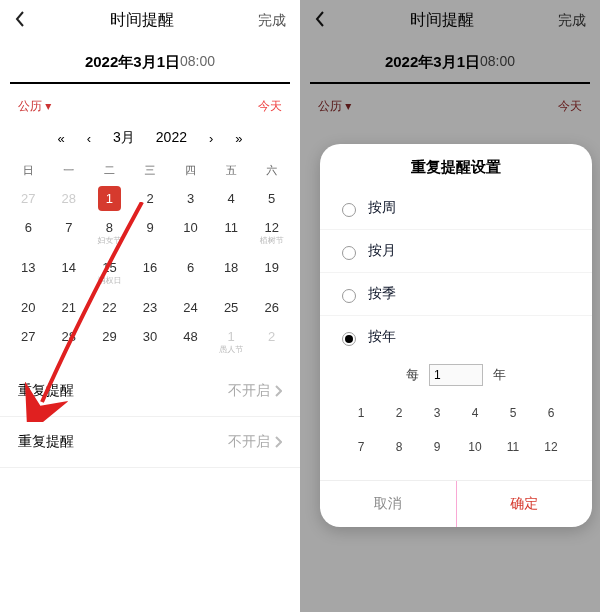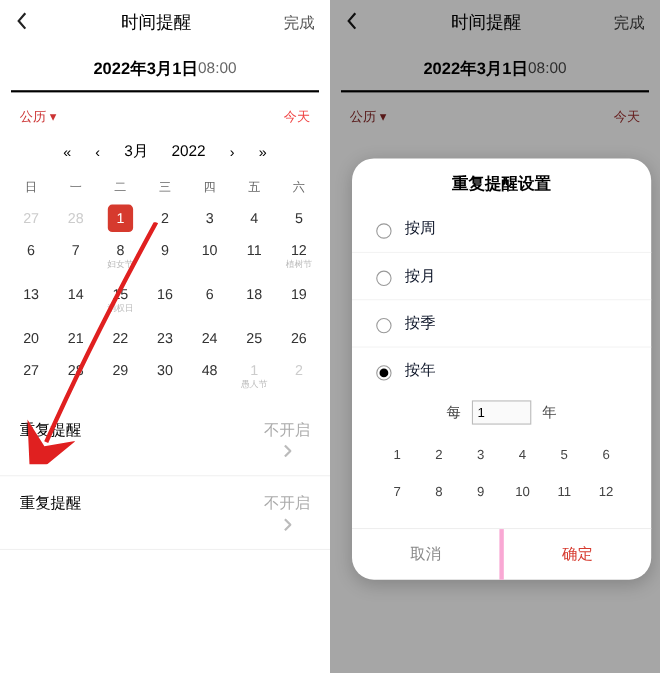--- a/index.html
+++ b/index.html
@@ -30,21 +30,21 @@
   .weekdays div { text-align:center; font-size:11px; color:#666; padding:6px 0; }
 
   .grid { display:grid; grid-template-columns:repeat(7,1fr); padding:0 8px 4px; }
   .cell { text-align:center; font-size:13px; color:#333; padding:7px 0; position:relative; }
   .cell.dim { color:#ccc; }
   .cell.sel span { background:#d63a2e; color:#fff; padding:5px 8px; border-radius:4px; }
   .cell .sub { display:block; font-size:8px; color:#bbb; line-height:10px; margin-top:1px; }
 
   .list-row { display:flex; justify-content:space-between; padding:16px 18px; border-bottom:1px solid #f0f0f0; font-size:14px;}
   .list-row:first-of-type { border-top:1px solid #f0f0f0; margin-top:6px;}
-  .list-row .val { color:#aaa; display:flex; align-items:center; gap:4px;flex-direction:column; }
+  .list-row .val { color:#aaa; display:flex; align-items:center; gap:4px; }
   .list-row .val svg { width:8px; height:12px; stroke:#bbb; fill:none; stroke-width:2;}
 
   .arrow-overlay { position:absolute; left:22px; top:202px; pointer-events:none; }
 
   
   .overlay-bg { position:absolute; inset:0; background:rgba(0,0,0,.35); }
   .dim-section { filter:brightness(.7) grayscale(.1); }
 
   .modal { position:absolute; left:20px; right:8px; top:144px; background:#fff; border-radius:20px; box-shadow:0 4px 16px rgba(0,0,0,.2); z-index:2;}
   .modal h3 { text-align:center; font-size:15px; font-weight:600; padding:14px 0 10px; }
@@ -54,21 +54,21 @@
   .radio.on::after { content:""; width:8px; height:8px; background:#000; border-radius:50%; }
 
   .yearly { padding:6px 22px 10px; }
   .every { display:flex; align-items:center; justify-content:center; gap:10px; font-size:13px; color:#444; }
   .every input { width:54px; height:22px; border:1px solid #bbb; background:#fafafa; font-size:12px; text-align:left; padding:0 4px; }
   .mgrid { display:grid; grid-template-columns:repeat(6,1fr); margin-top:10px; }
   .mgrid div { text-align:center; font-size:12px; color:#444; padding:10px 0; }
 
   .modal-actions { display:flex; border-top:1px solid #eee; margin-top:6px;}
   .modal-actions button { flex:1; background:none; border:none; padding:14px 0; font-size:14px; }
-  .modal-actions .cancel { color:#888; border-right:4px solid #f9a8d4;}
+  .modal-actions .cancel { color:#888; border-right:1px solid #f9a8d4;}
   .modal-actions .confirm { color:#d63a2e; }
 
 </style>
 </head>
 <body>
 
 <div class="stage">
 
   <div class="pane left">
     <div class="topbar">

